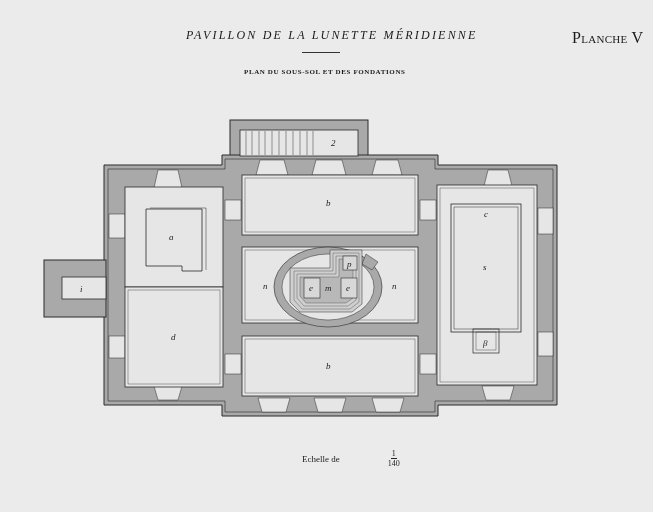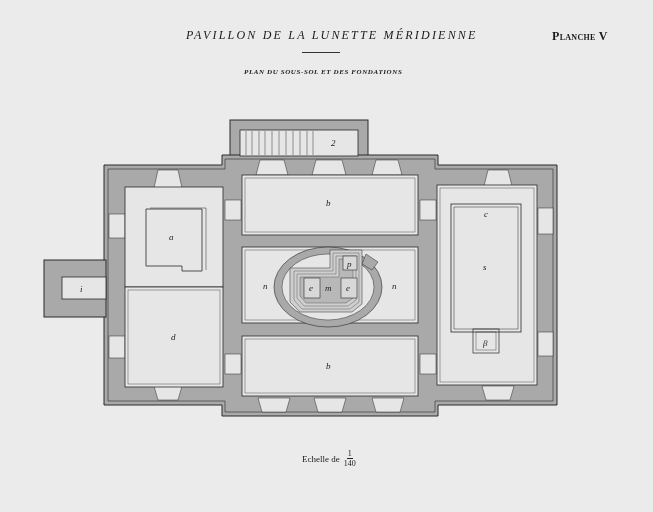--- a/index.html
+++ b/index.html
@@ -10,35 +10,35 @@
       font-family: "Liberation Serif", "DejaVu Serif", serif;
       color: #1a1a1a;
     }
     .page { position: absolute; left: 0; top: 0; width: 653px; height: 512px; }
     .title {
       position: absolute; left: 186px; top: 28px; width: 270px;
       font-size: 12px; font-style: italic; letter-spacing: 2.2px;
       white-space: nowrap;
     }
     .plate {
-      position: absolute; left: 552px; top: 29px;
-      font-size: 12px; font-variant: small-caps; font-weight: bold; letter-spacing: 0.3px;
+      position: absolute; left: 572px; top: 29px;
+      font-size: 16px; font-variant: small-caps; font-weight: normal; letter-spacing: 0.3px;
       white-space: nowrap;
     }
     .rule {
       position: absolute; left: 302px; top: 52px; width: 38px; height: 1px; background: #333;
     }
     .subtitle {
       position: absolute; left: 244px; top: 68px;
-      font-size: 7px; font-style: italic; font-weight: bold; letter-spacing: 0.6px;
+      font-size: 7px; font-weight: bold; letter-spacing: 0.6px;
       white-space: nowrap;
     }
     .scale {
       position: absolute; left: 302px; top: 449px; font-size: 9px; white-space: nowrap;
-      display: flex; align-items: center;
+      display: flex; align-items: center; gap: 44px;
     }
     .frac { display: inline-flex; flex-direction: column; align-items: center; margin-left: 4px; font-size: 8px; line-height: 9px; }
     .frac .num { border-bottom: 1px solid #222; padding: 0 1px; }
     svg.plan { position: absolute; left: 0; top: 0; }
     .lbl { font-family: "Liberation Serif", serif; font-style: italic; font-size: 9px; fill: #222; }
   </style>
 </head>
 <body>
 
 <div class="page">

